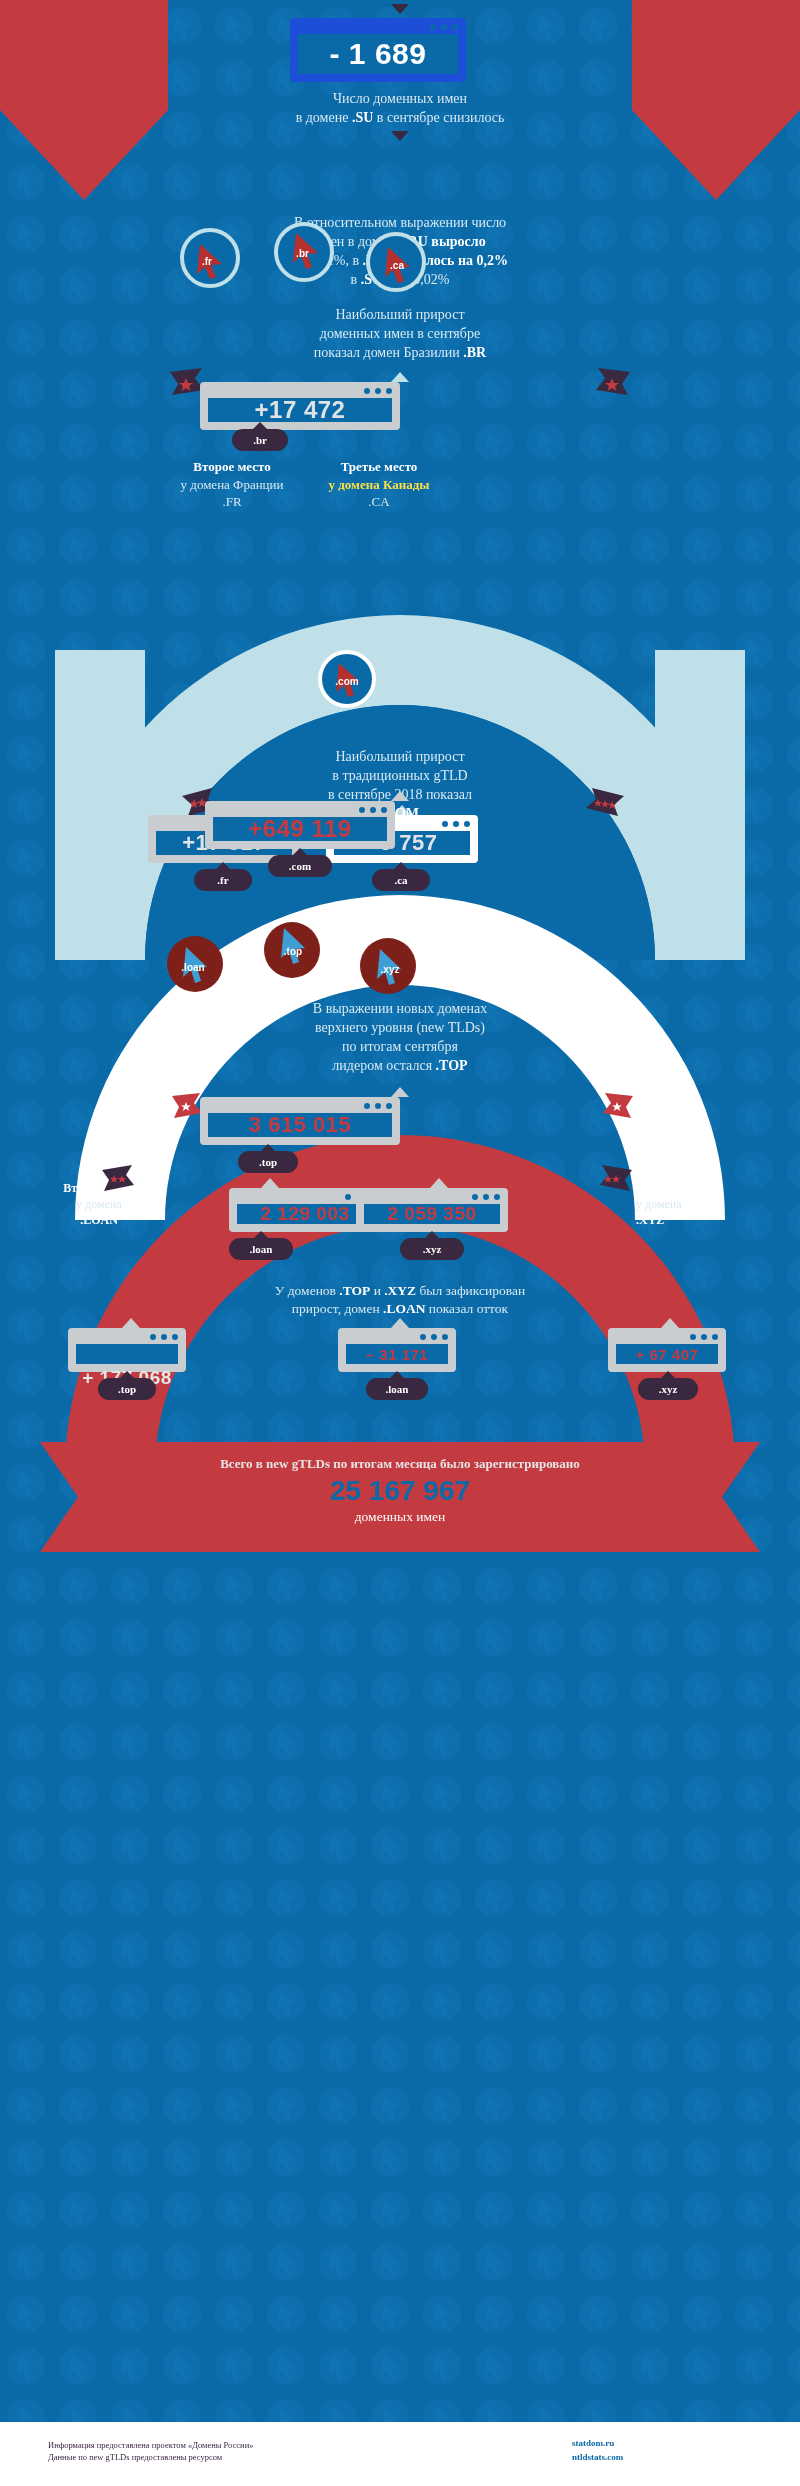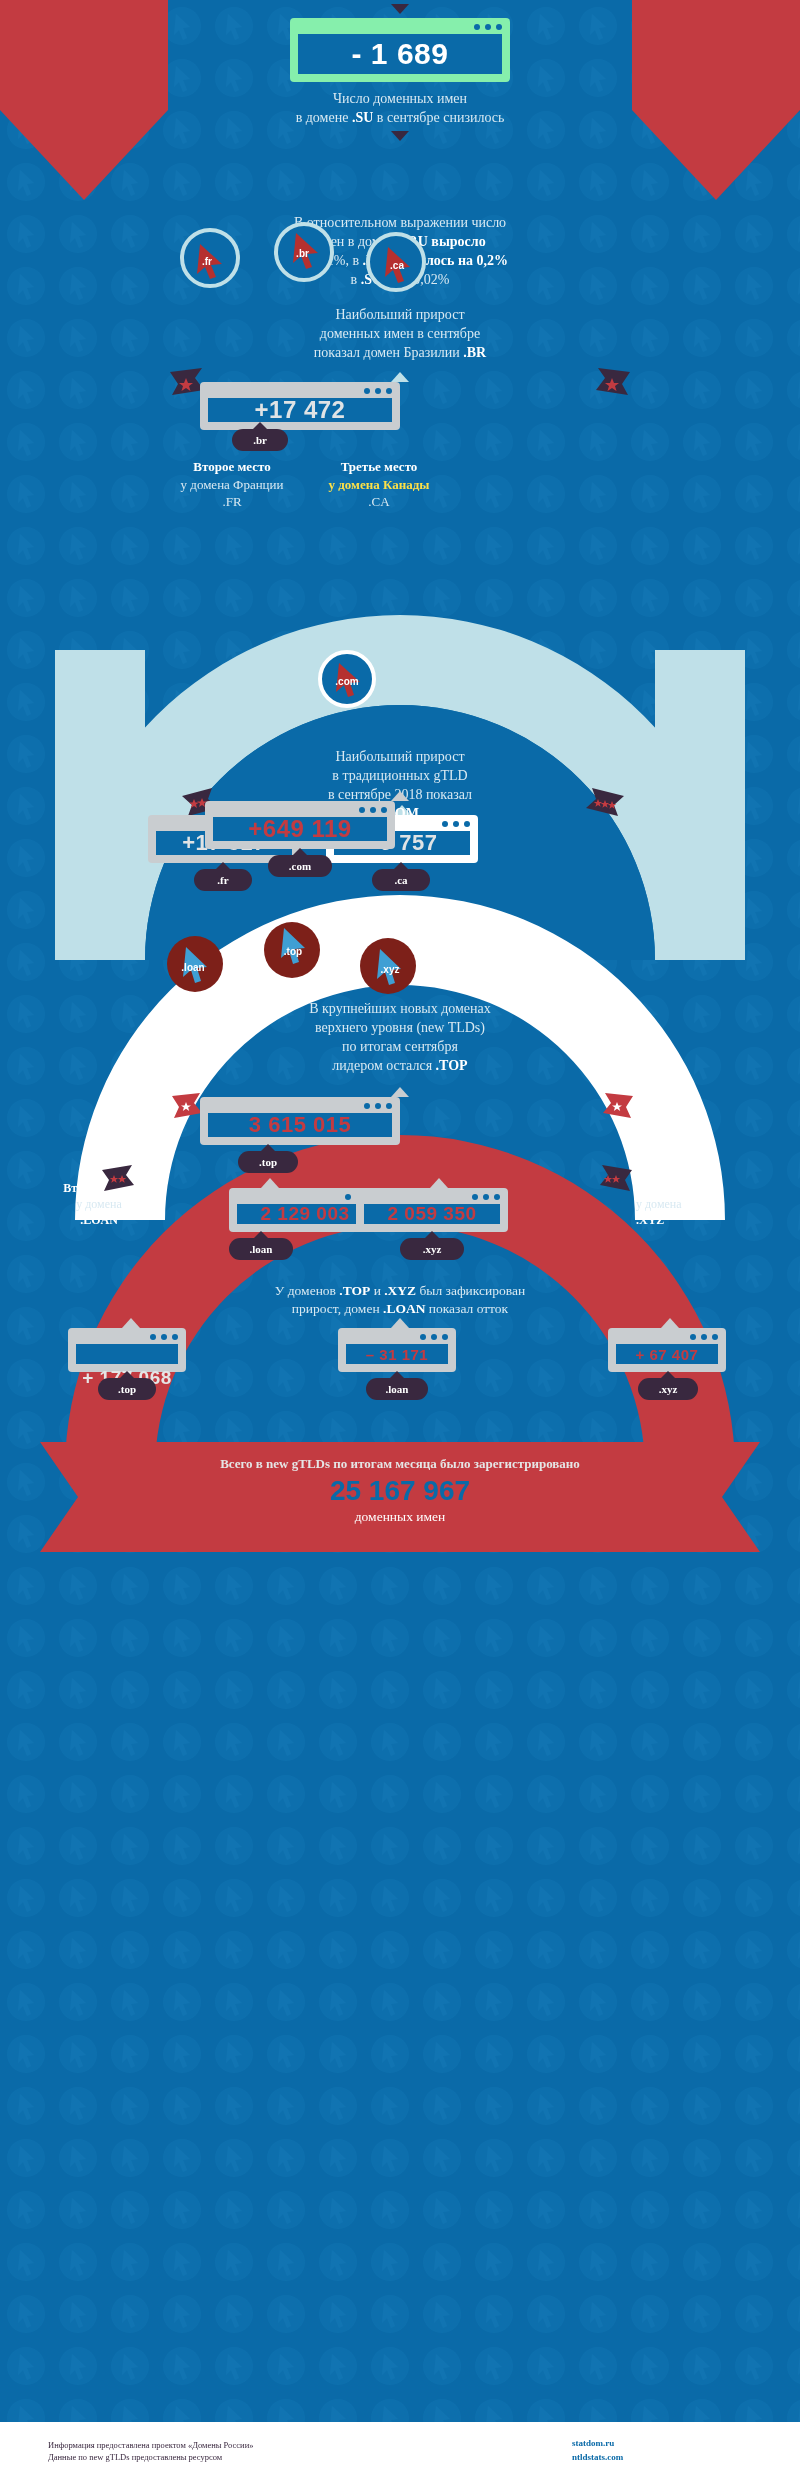--- a/index.html
+++ b/index.html
@@ -65,21 +65,21 @@
     <rect x="0" y="0" width="800" height="2486" fill="url(#curs)"></rect>
   </svg>
 
   <svg style="position:absolute;left:0;top:0;width:800px;height:260px" viewBox="0 0 800 260">
     <path d="M0 0 L168 0 L168 110 L84 200 L0 110 Z" fill="#c33b41"></path>
     <path d="M632 0 L800 0 L800 110 L716 200 L632 110 Z" fill="#c33b41"></path>
   </svg>
 
   <div class="tri-down" style="left:391px;top:4px;border-top:10px solid #39283f;"></div>
 
-  <div class="win" style="left:290px;top:18px;width:220px;height:64px;background:#86efac;padding-left:44px;">
+  <div class="win" style="left:290px;top:18px;width:176px;height:64px;background:#1d4ed8;padding-left:44px;">
     <div class="bar">
       <i style="background:#0a6aa8"></i>
         <i style="background:#0a6aa8"></i>
         <i style="background:#0a6aa8"></i>
     </div>
     <div class="screen">
       <div class="num" style="font-size:30px;color:#ffffff;">- 1 689</div>
     </div>
   </div>
 
@@ -275,21 +275,21 @@
   </div>
 
   <div class="chip" style="left:360px;top:938px;width:56px;height:56px;background:#7d2019;">
     <svg width="56" height="56" viewBox="0 0 56 56" style="position:absolute;left:0;top:0">
       <path d="M20 11 L41 31 L31 32 L35 45 L29 47 L25 34 L17 41 Z" fill="#3f9fd4"></path>
     </svg>
     <span style="margin-top:7px;margin-left:4px;">.xyz</span>
   </div>
 
   <div class="txt" style="left:230px;top:1000px;width:340px;font-size:14px;">
-    <div>В крупнейших новых доменах</div>
+    <div>В выражении новых доменах</div>
     <div>верхнего уровня (new TLDs)</div>
     <div>по итогам сентября</div>
     <div>
       <span>лидером остался </span><b>.TOP</b>
     </div>
   </div>
 
   <svg style="position:absolute;left:170px;top:1092px;width:40px;height:30px" viewBox="0 0 40 30">
     <path d="M2 4 L30 1 L24 11 L32 21 L4 26 L9 15 Z" fill="#c33b41"></path>
     <path d="M16 10 l1.4 3.4 3.6 0 -2.9 2.1 1.1 3.5 -3.2 -2.2 -3.2 2.2 1.1 -3.5 -2.9 -2.1 3.6 0 Z" fill="#ffffff"></path>

